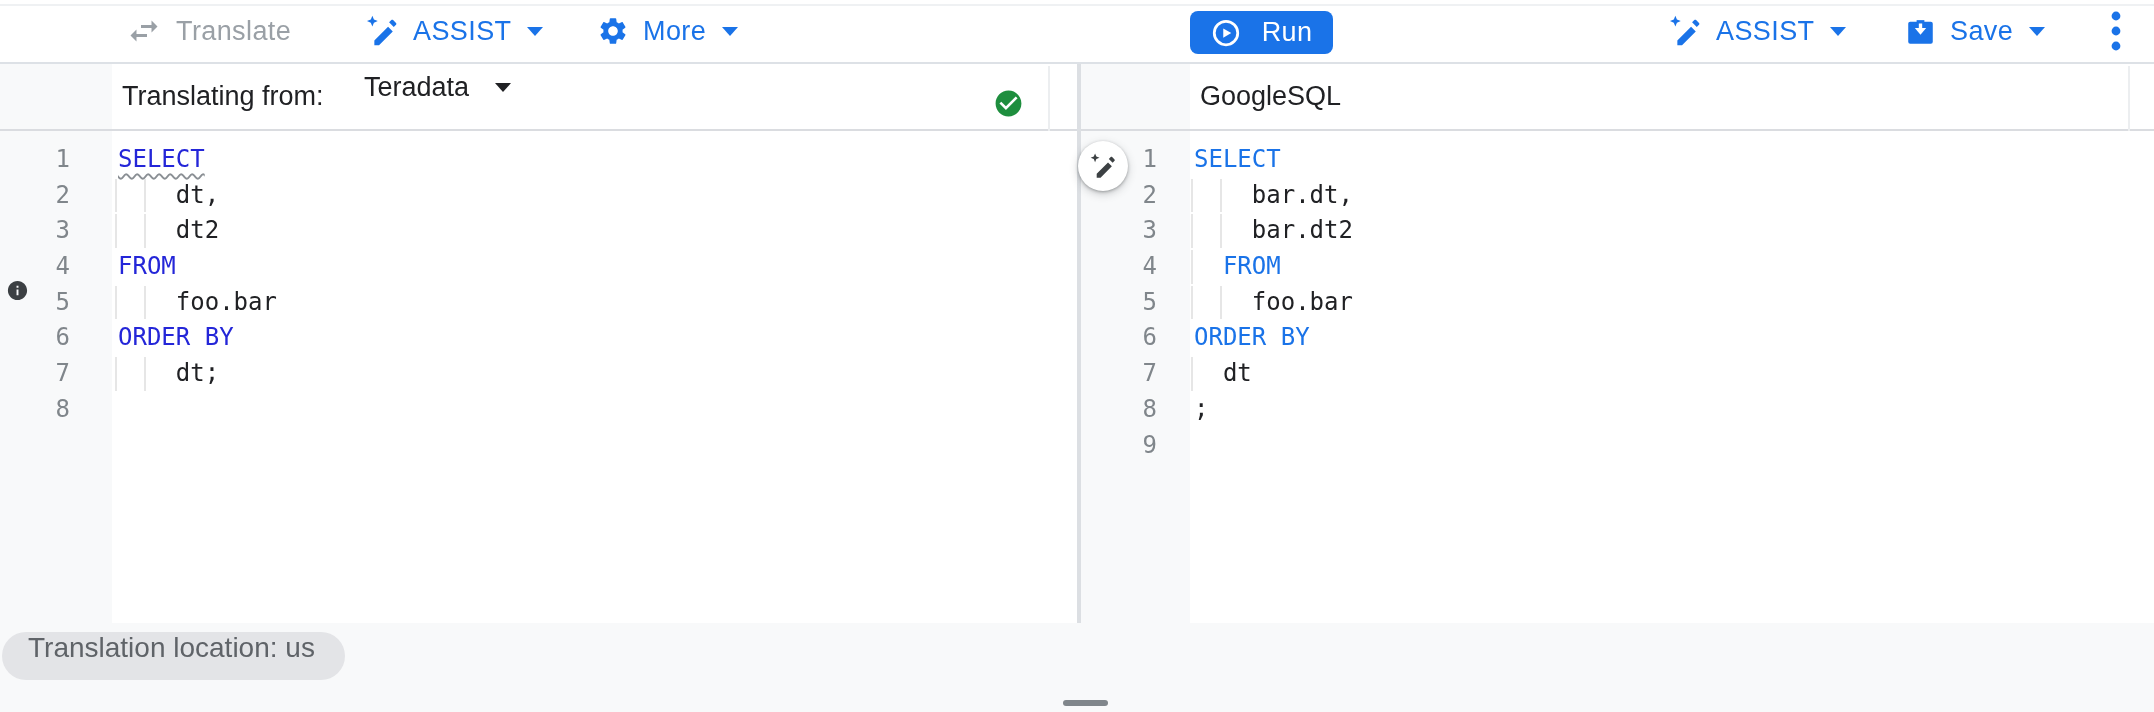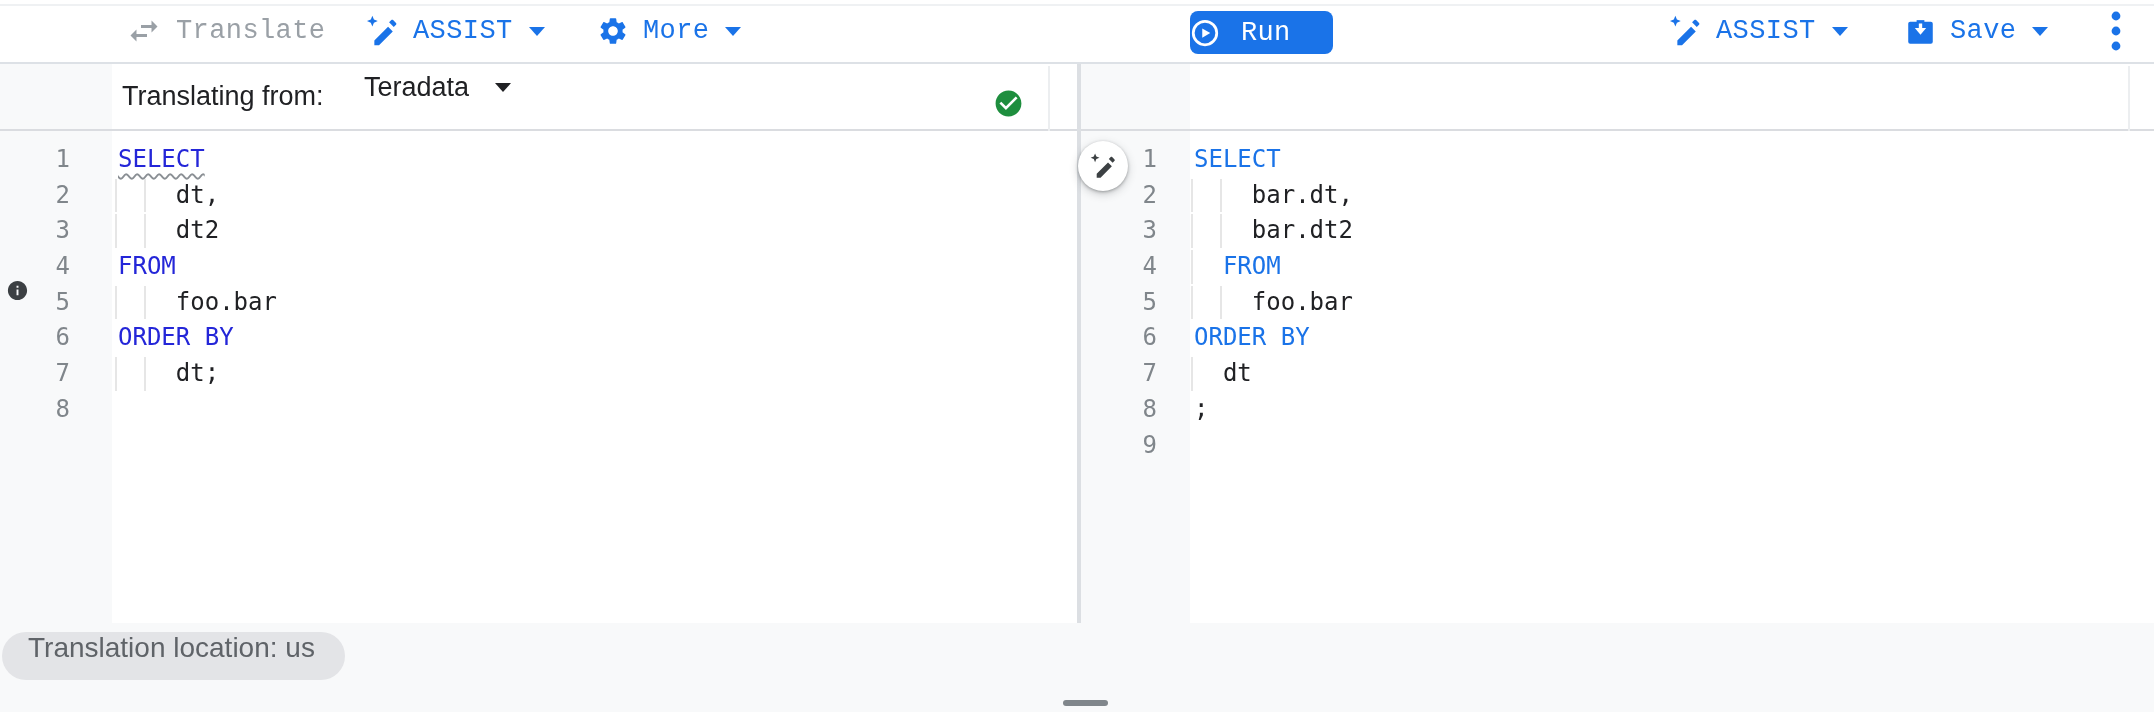--- a/index.html
+++ b/index.html
@@ -7,42 +7,42 @@
   body {
     position: relative;
     font-family: "Liberation Sans", sans-serif;
     background: #ffffff;
     overflow: hidden;
     color: #202124;
   }
   
   .toolbar {
     position:absolute; left:0; top:0; width:2154px; height:64px;
-    background:#fff; border-bottom:2px solid #dde1e6;font-family:Liberation Mono, monospace;
+    background:#fff; border-bottom:2px solid #dde1e6;
   }
   .toolbar-topline { position:absolute; left:0; top:4px; width:2154px; height:2px; background:#eff1f3; }
   .tbtn {
     position:absolute; top:0; height:62px; display:flex; align-items:center;
     gap:14px; font-size:27px; font-weight:500; color:#1a73e8; letter-spacing:.4px;
     cursor:pointer; background:none; border:none; font-family:inherit;
   }
   .tbtn.disabled { color:#9aa0a6; cursor:default; }
   .t-translate { left:126px; }
   .t-assist-l  { left:365px; }
   .t-more      { left:597px; }
   .t-assist-r  { left:1668px; }
   .t-save      { left:1905px;align-items:center; }
   .caret {
     width:0; height:0; border-left:8px solid transparent; border-right:8px solid transparent;
     border-top:9px solid currentColor; margin-left:2px;
   }
   .run-btn {
     position:absolute; left:1190px; top:11px; width:143px; height:43px;
     background:#1a73e8; border:none; border-radius:8px; color:#fff;
-    display:flex; align-items:center; gap:21px;
+    display:flex; align-items:center; justify-content:center; gap:21px;
     font-size:27px; font-weight:500; font-family:inherit; cursor:pointer; letter-spacing:.3px;
   }
   .kebab {
     position:absolute; left:2096px; top:0; width:40px; height:62px;
     display:flex; align-items:center; justify-content:center; cursor:pointer;
     background:none; border:none;
   }
   
   .hdr {
     position:absolute; top:64px; height:67px; background:#fff;
@@ -207,20 +207,21 @@
   </button>
   <span class="check-badge">
     <svg width="31" height="31" viewBox="0 0 24 24" fill="#1e8e3e">
         <path d="M12 2C6.48 2 2 6.48 2 12s4.48 10 10 10 10-4.48 10-10S17.52 2 12 2zm-2 15l-5-5 1.41-1.41L10 14.17l7.59-7.59L19 8l-9 9z"></path>
       </svg>
   </span>
 </div>
 
 <div class="hdr hdr-right">
   <div class="hdr-gutter-cap"></div>
+  <div class="hdr-label" style="left:119px;">GoogleSQL</div>
 </div>
 
 <div class="divider"></div>
 <div class="vtrack-line vtl-left"></div>
 <div class="vtrack-line vtl-right"></div>
 <div class="vthumb-left"></div>
 <div class="hdash-left"></div>
 <div class="vdash-right"></div>
 
 <div class="editor ed-left">

